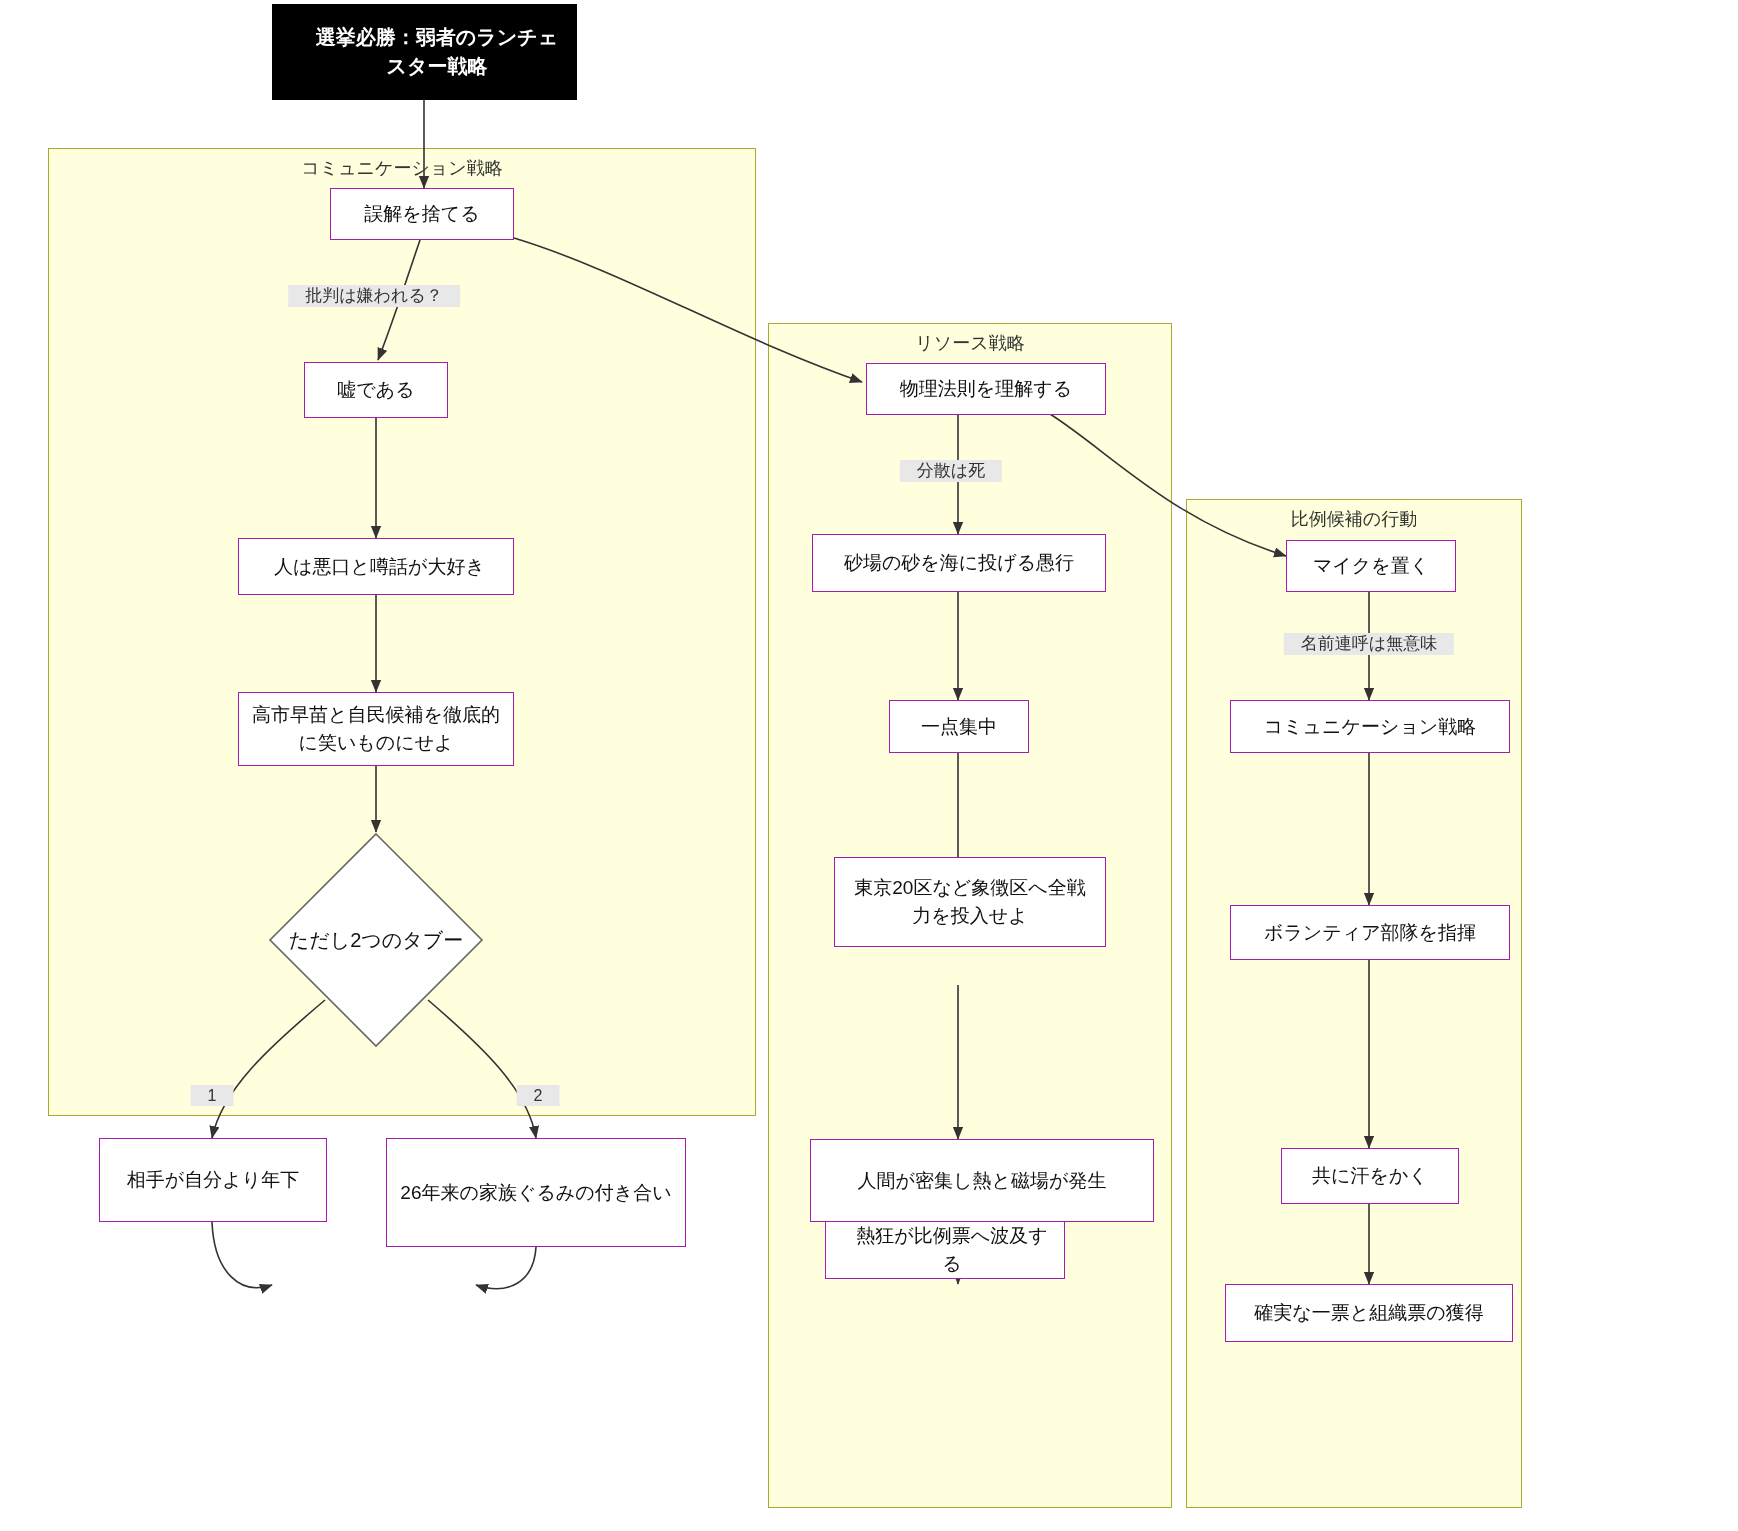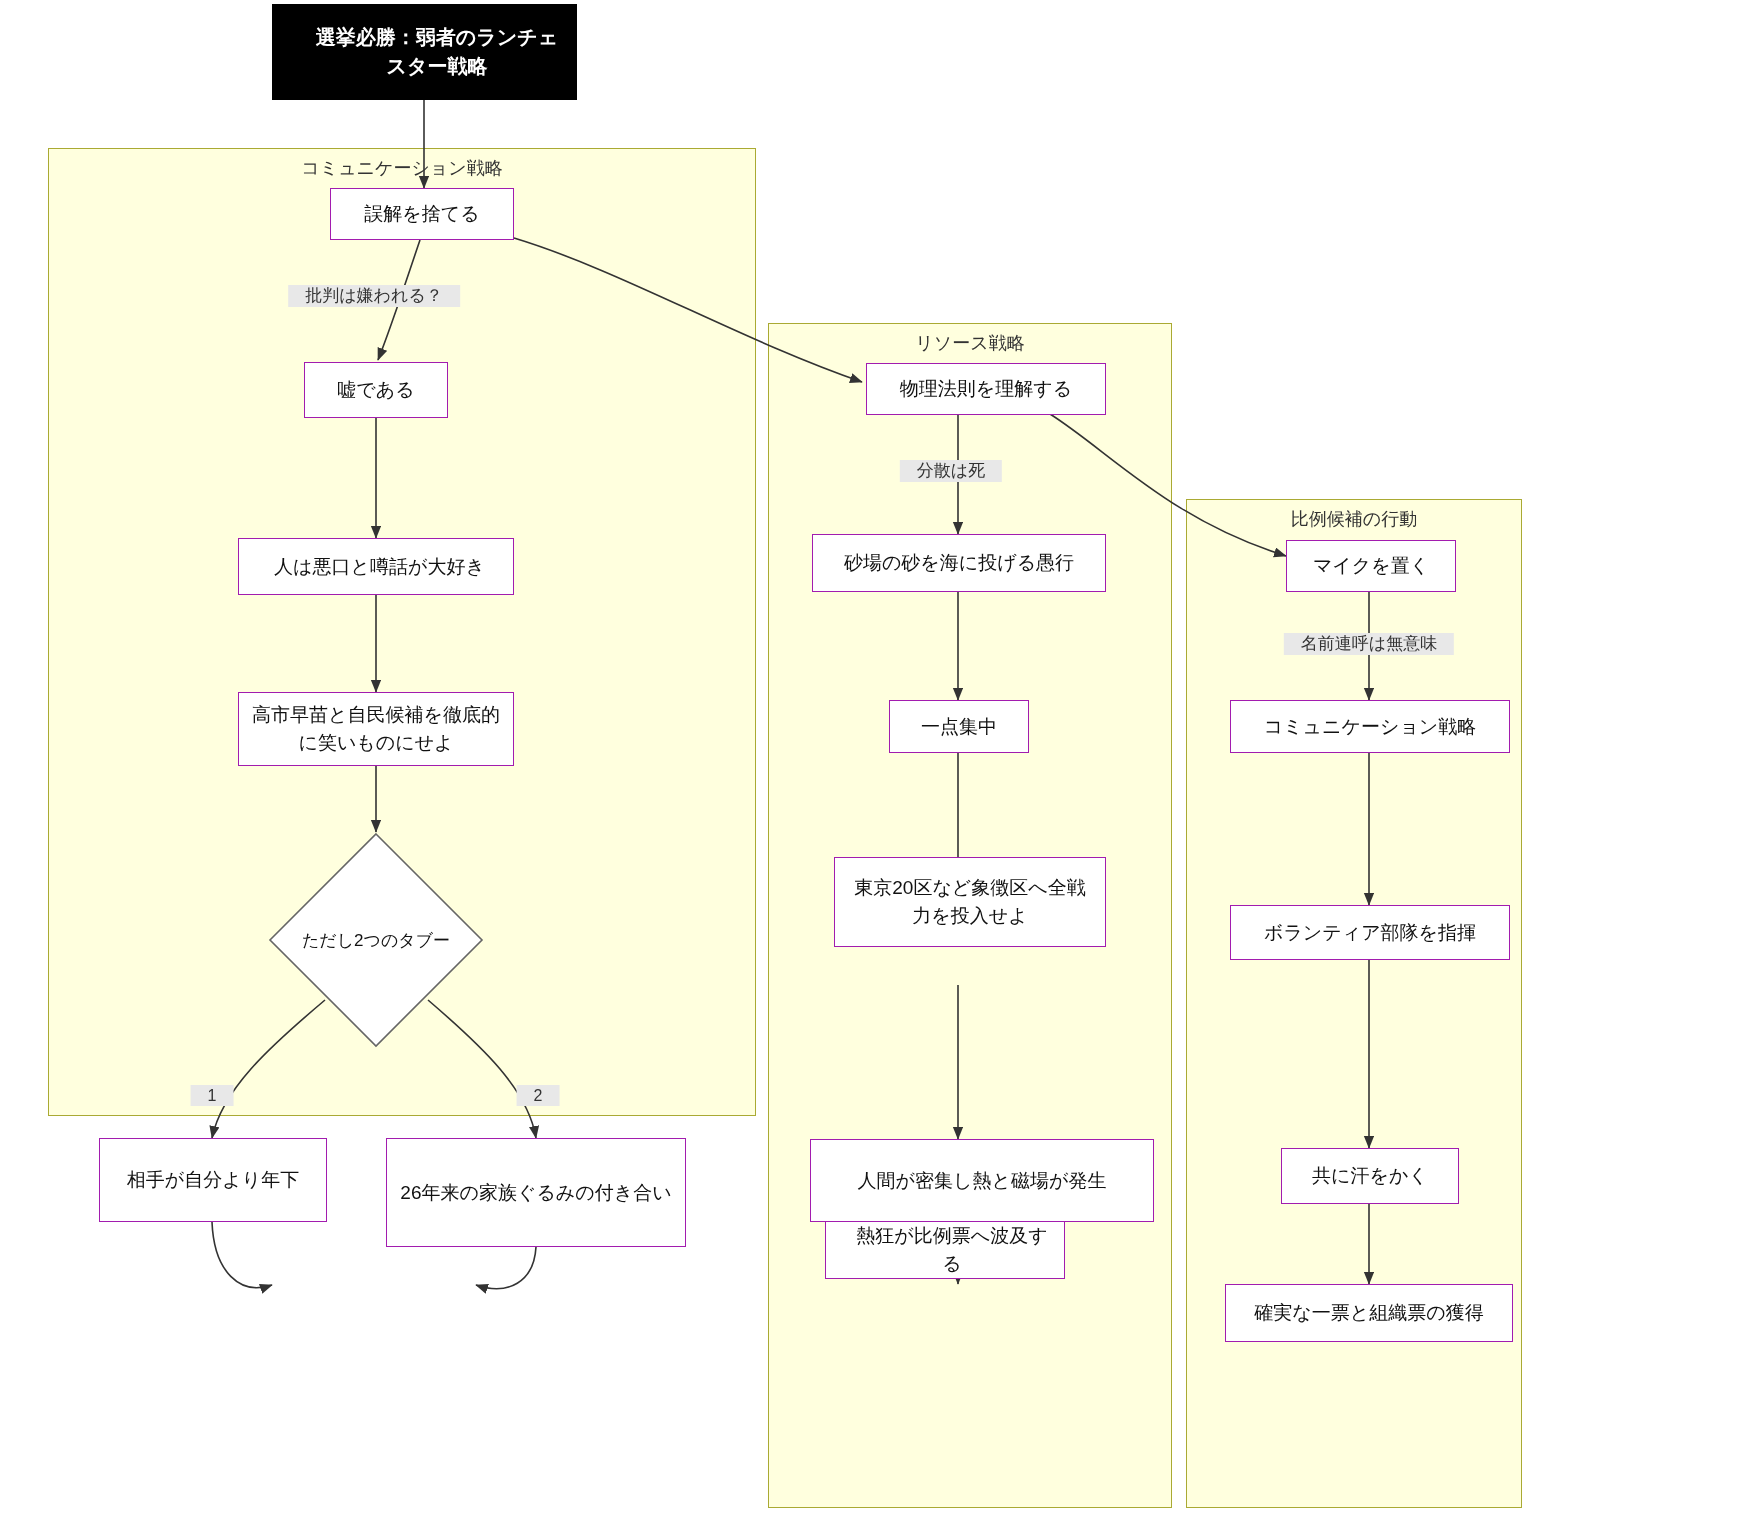--- a/index.html
+++ b/index.html
@@ -75,21 +75,21 @@
   .diamond-label {
     position: absolute;
     left: 0;
     top: 0;
     width: 100%;
     height: 100%;
     display: flex;
     align-items: center;
     justify-content: center;
     text-align: center;
-    font-size: 17px;
+    font-size: 20px;
     color: #111111;
   }
   .edge-label {
     position: absolute;
     background: #e8e8e8;
     color: #333333;
     font-size: 17px;
     line-height: 1.2;
     padding: 1px 17px;
     white-space: nowrap;

